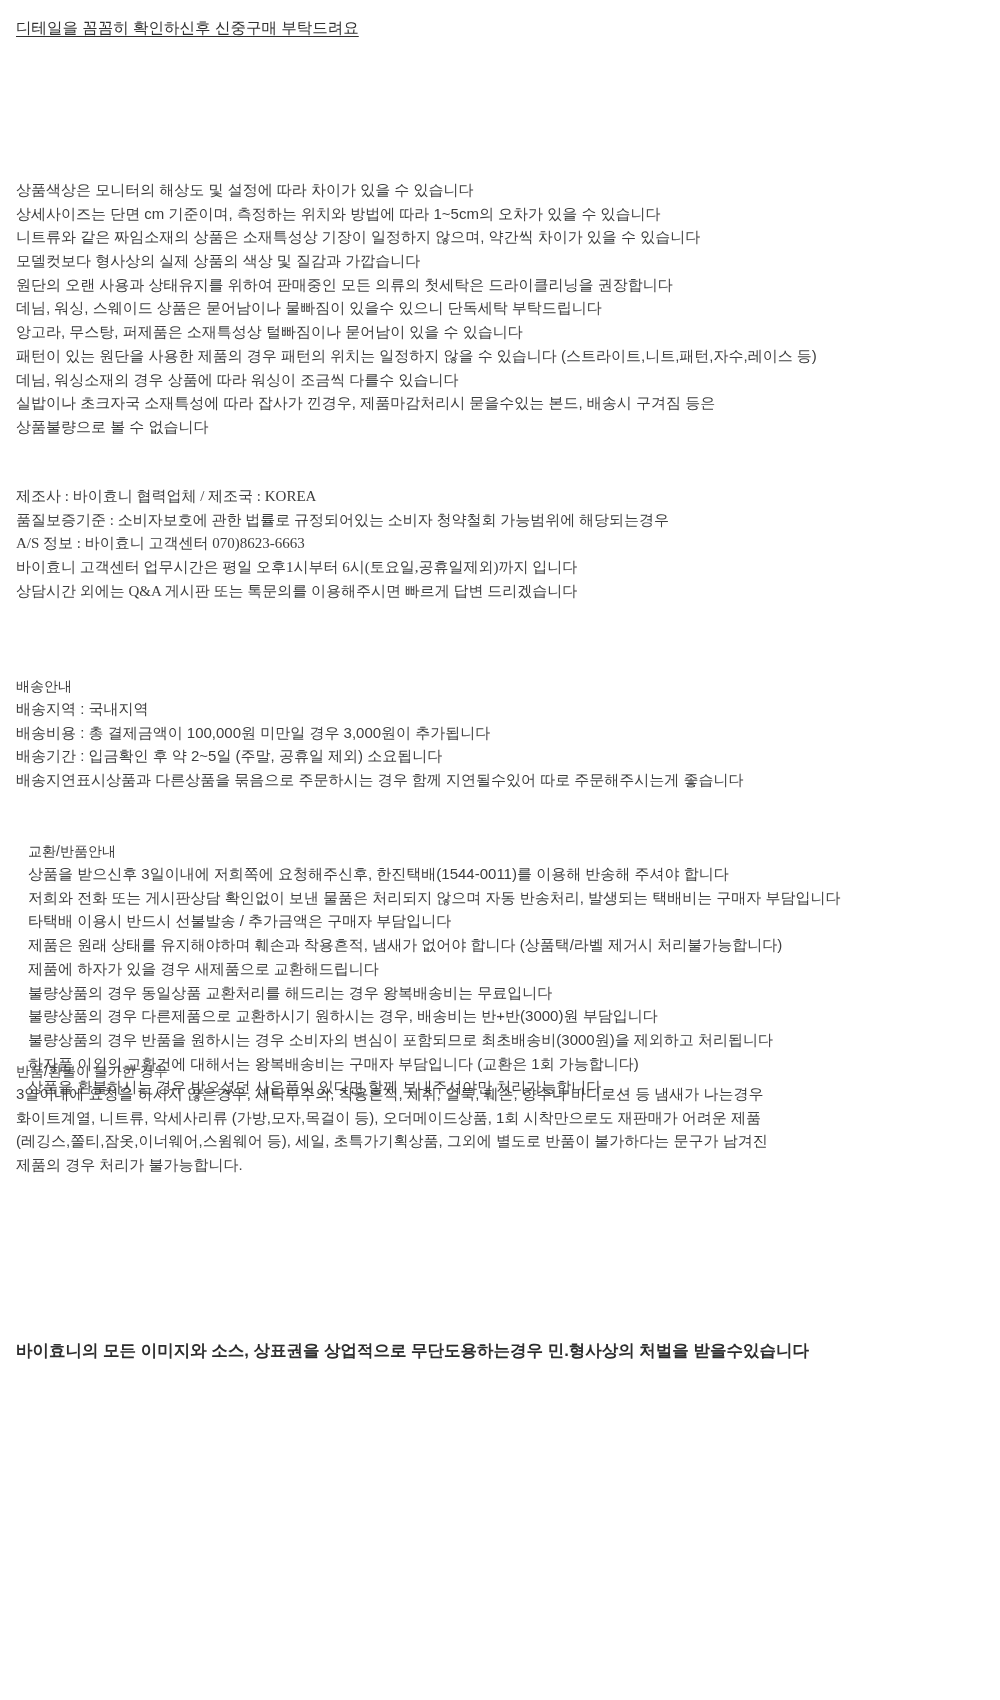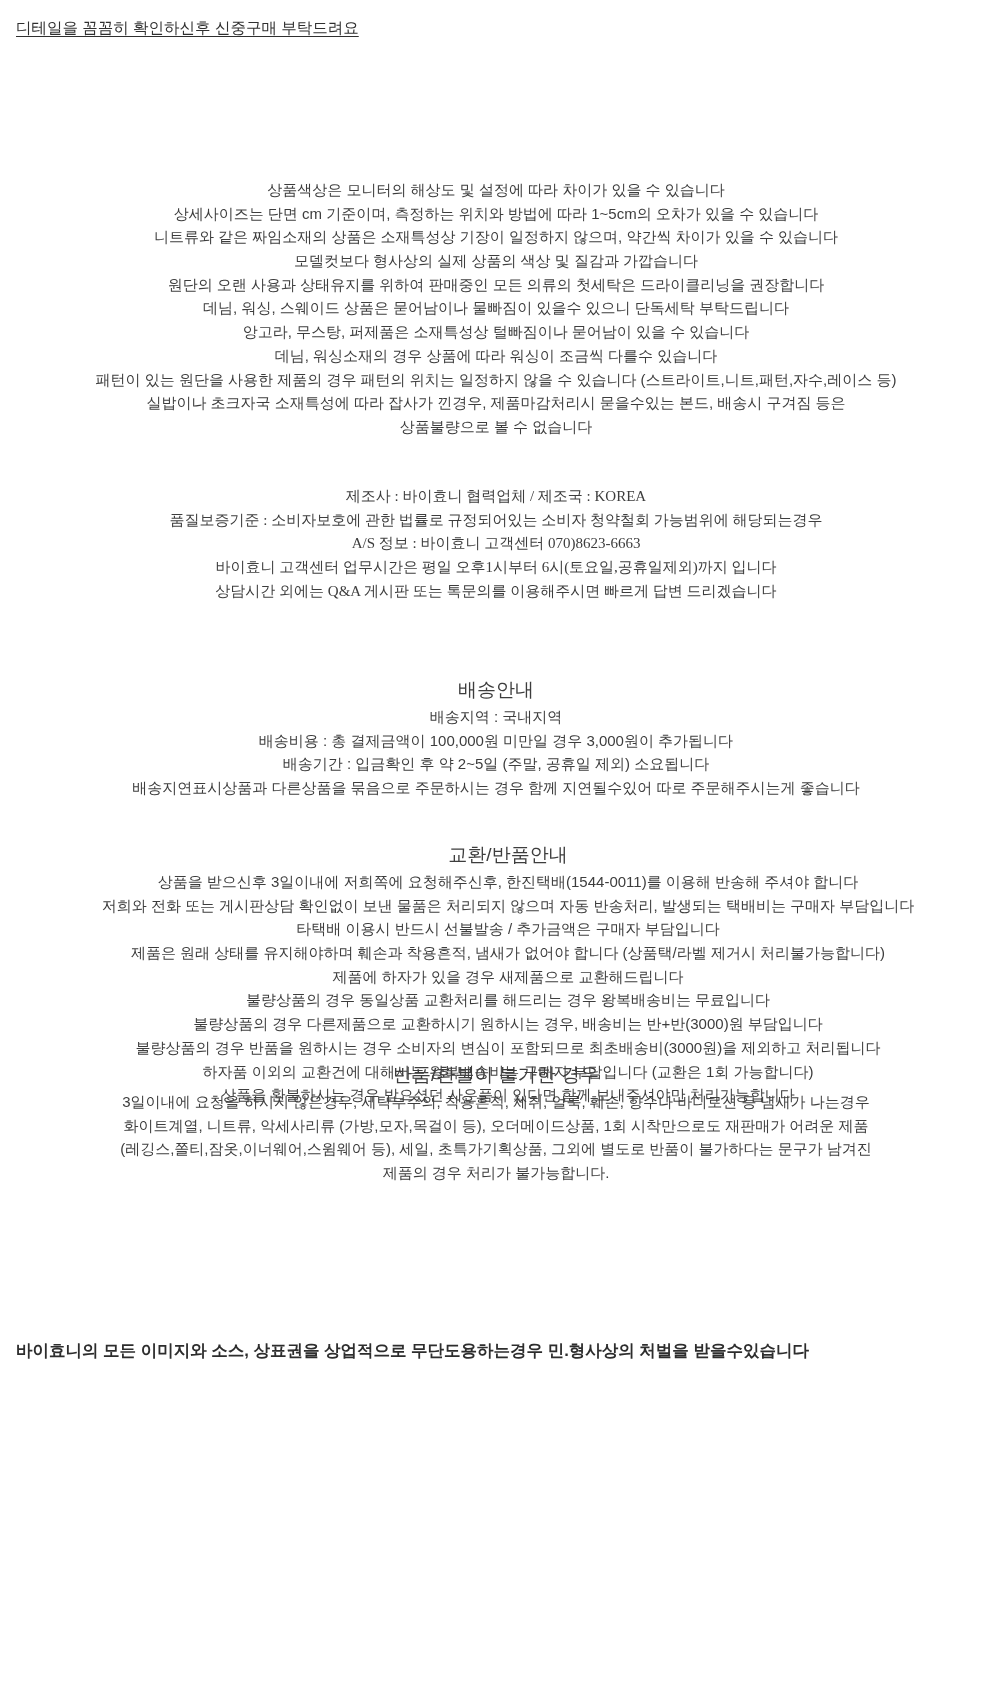--- a/index.html
+++ b/index.html
@@ -36,56 +36,55 @@
   .block {
     position: absolute;
     left: 16px;
     width: 960px;
   }
   .line {
     white-space: nowrap;
     font-size: 15px;
     color: #3d3d3d;
     line-height: 1.58;
-    text-align: center;
   }
   .blk-notice   { top: 178px; }
   .blk-maker    { top: 485px; font-family: Liberation Serif, serif; }
   .blk-ship     { top: 675px; }
   .blk-exchange { top: 840px; margin-left: 12px; }
   .blk-return   { top: 1060px; }
   .blk-copyright{ top: 1338px; }
   .copyright {
     font-size: 16.5px;
     font-weight: bold;
     color: #2d2d2d;
     white-space: nowrap;
   }
   .section-title {
-    font-size: 19px;
+    font-size: 14px;
     color: #3d3d3d;
   }
 </style>
 </head>
 <body>
 
 <div class="page">
 
   <div class="header-note">디테일을 꼼꼼히 확인하신후 신중구매 부탁드려요</div>
 
   <div class="block blk-notice">
     <div class="line">상품색상은 모니터의 해상도 및 설정에 따라 차이가 있을 수 있습니다</div>
     <div class="line">상세사이즈는 단면 cm 기준이며, 측정하는 위치와 방법에 따라 1~5cm의 오차가 있을 수 있습니다</div>
     <div class="line">니트류와 같은 짜임소재의 상품은 소재특성상 기장이 일정하지 않으며, 약간씩 차이가 있을 수 있습니다</div>
     <div class="line">모델컷보다 형사상의 실제 상품의 색상 및 질감과 가깝습니다</div>
     <div class="line">원단의 오랜 사용과 상태유지를 위하여 판매중인 모든 의류의 첫세탁은 드라이클리닝을 권장합니다</div>
     <div class="line">데님, 워싱, 스웨이드 상품은 묻어남이나 물빠짐이 있을수 있으니 단독세탁 부탁드립니다</div>
     <div class="line">앙고라, 무스탕, 퍼제품은 소재특성상 털빠짐이나 묻어남이 있을 수 있습니다</div>
+    <div class="line">패턴이 있는 원단을 사용한 제품의 경우 패턴의 위치는 일정하지 않을 수 있습니다 (스트라이트,니트,패턴,자수,레이스 등)</div>
     <div class="line">데님, 워싱소재의 경우 상품에 따라 워싱이 조금씩 다를수 있습니다</div>
-    <div class="line">패턴이 있는 원단을 사용한 제품의 경우 패턴의 위치는 일정하지 않을 수 있습니다 (스트라이트,니트,패턴,자수,레이스 등)</div>
     <div class="line">실밥이나 초크자국 소재특성에 따라 잡사가 낀경우, 제품마감처리시 묻을수있는 본드, 배송시 구겨짐 등은</div>
     <div class="line">상품불량으로 볼 수 없습니다</div>
   </div>
 
   <div class="block blk-maker">
     <div class="line">제조사 : 바이효니 협력업체 / 제조국 : KOREA</div>
     <div class="line">품질보증기준 : 소비자보호에 관한 법률로 규정되어있는 소비자 청약철회 가능범위에 해당되는경우</div>
     <div class="line">A/S 정보 : 바이효니 고객센터 070)8623-6663</div>
     <div class="line">바이효니 고객센터 업무시간은 평일 오후1시부터 6시(토요일,공휴일제외)까지 입니다</div>
     <div class="line">상담시간 외에는 Q&amp;A 게시판 또는 톡문의를 이용해주시면 빠르게 답변 드리겠습니다</div>

